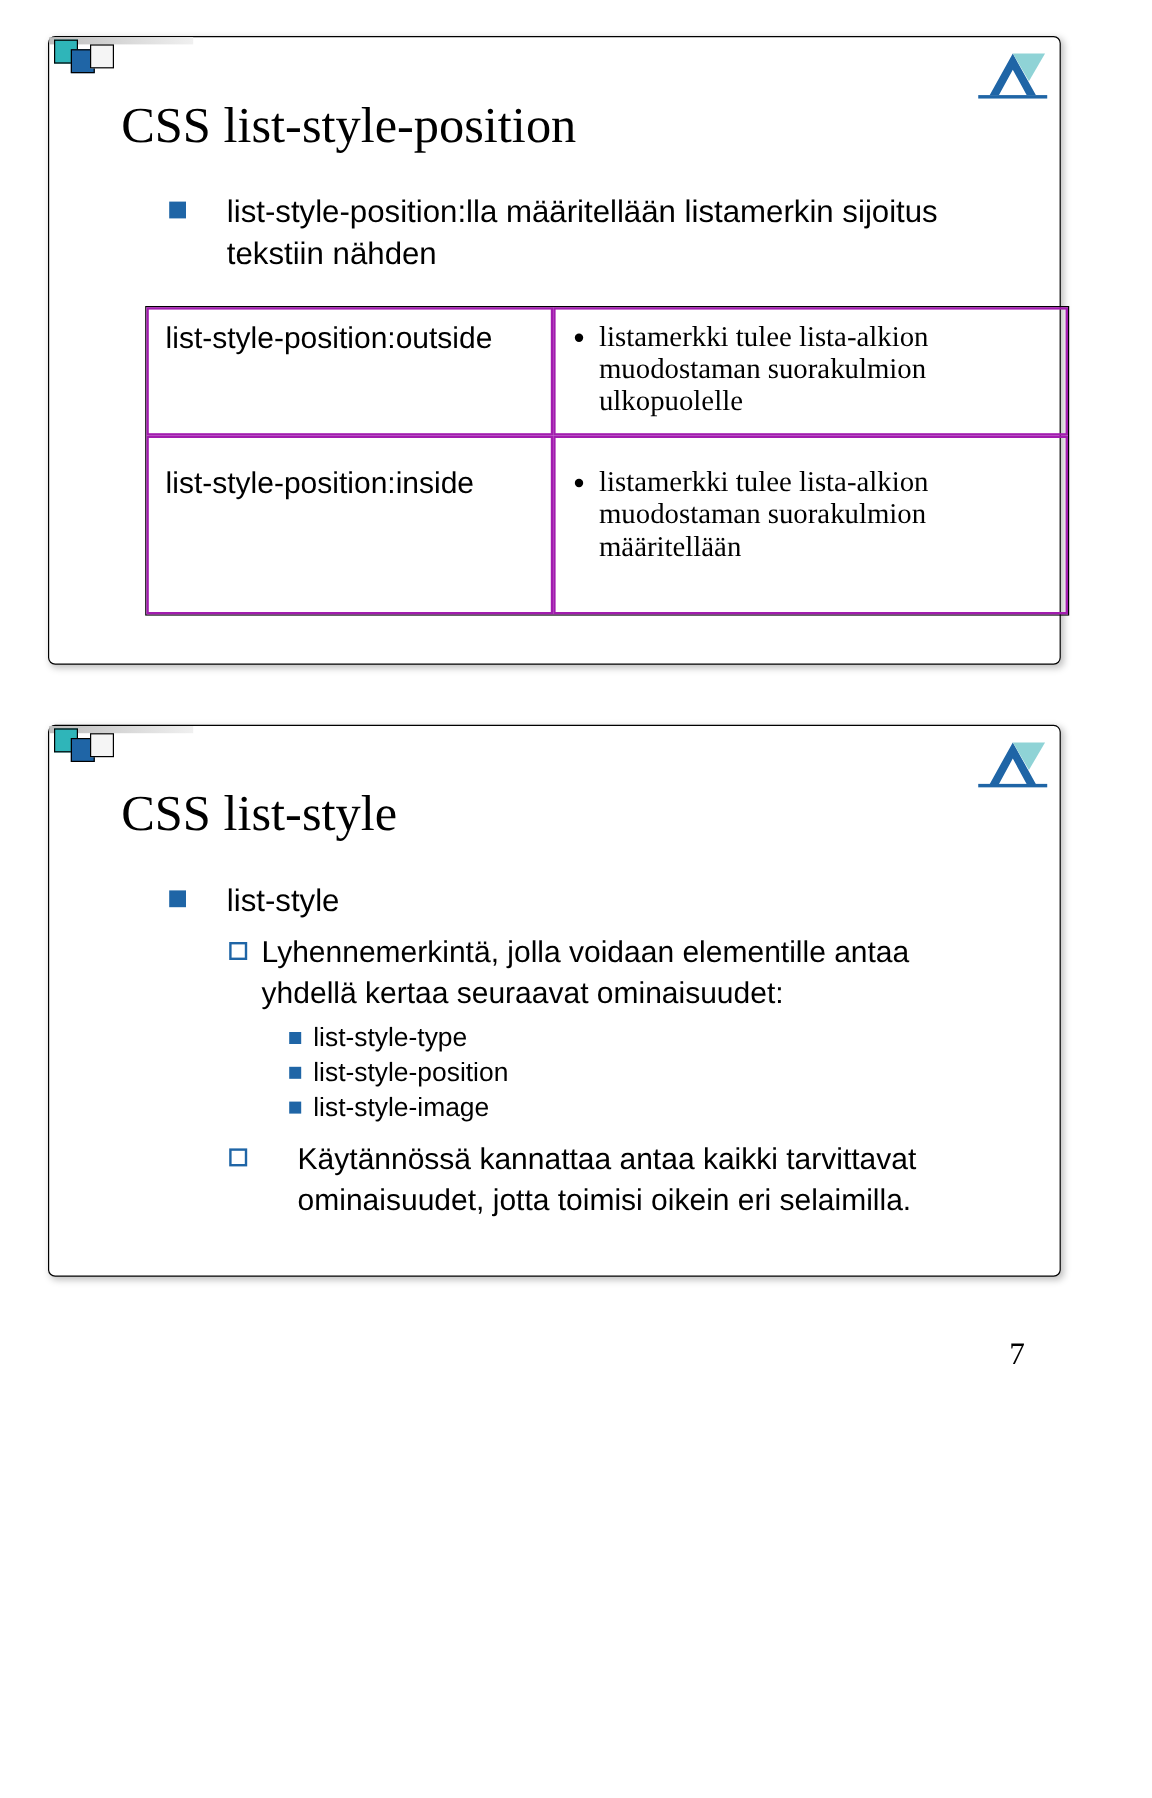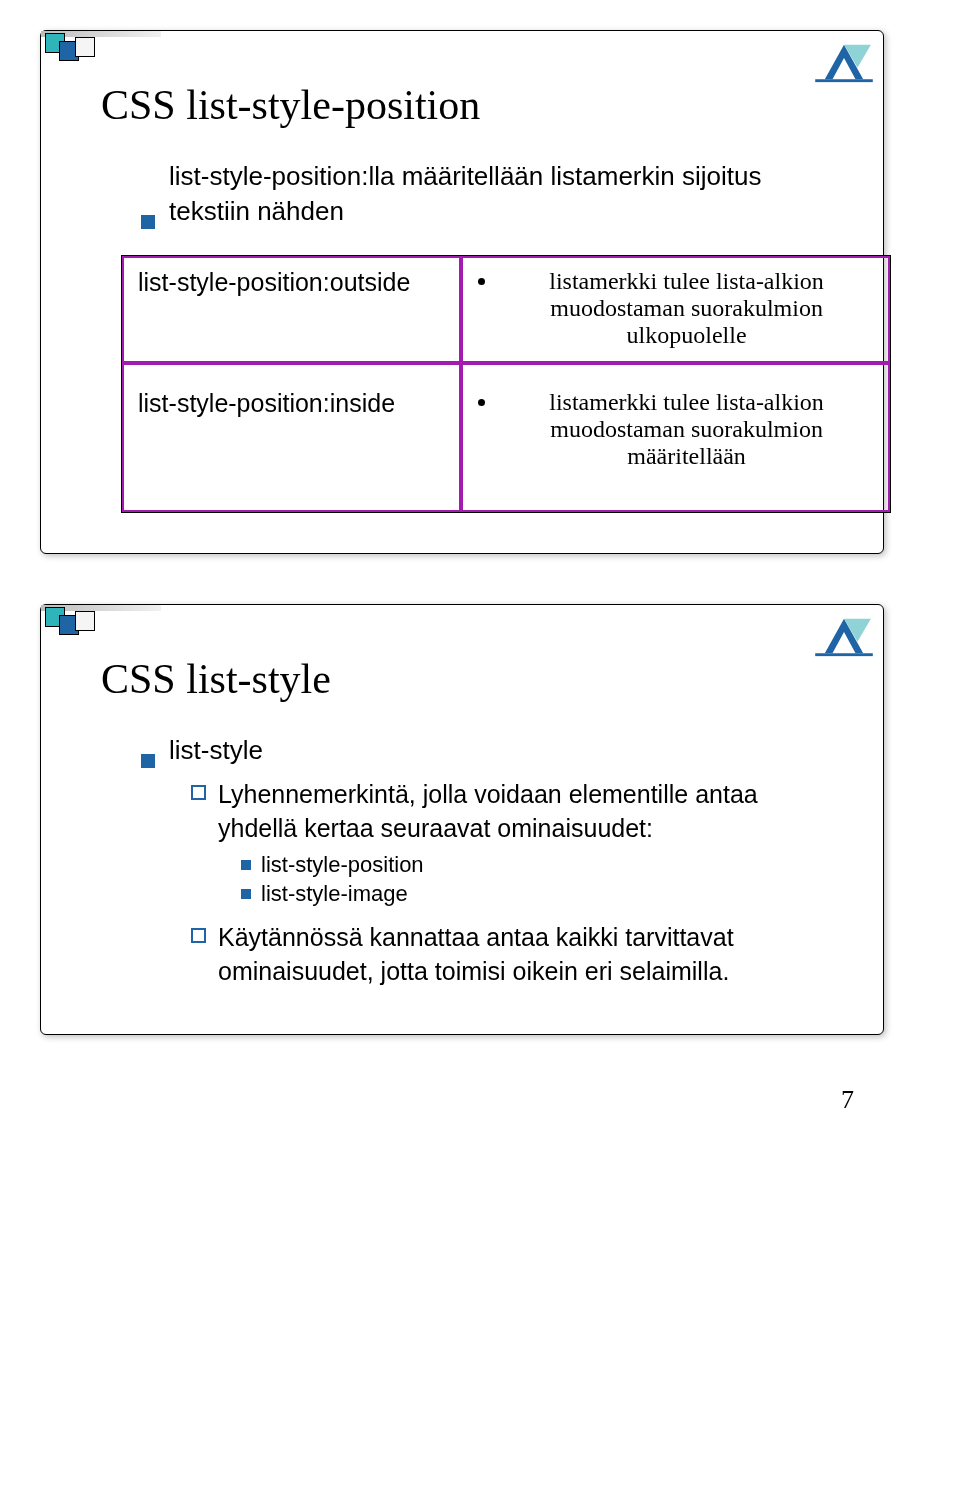--- a/index.html
+++ b/index.html
@@ -56,26 +56,27 @@
   .slide-title {
     font-family: "Times New Roman", Times, serif;
     font-size: 42px;
     font-weight: 400;
     color: #000;
     margin: 10px 0 30px 0;
   }
 
   .bullet-row {
     display: flex;
-    align-items: flex-end;
+    align-items: flex-start;
     margin: 24px 0 26px 40px;
     color: #000;
     font-family: Arial, sans-serif;
     font-size: 26px;
     line-height: 1.35;
+    gap: 20px;
   }
   .bullet-sq {
     width: 14px; height: 14px;
     background: #1f65a6;
     margin-top: 9px;
     margin-right: 14px;
     flex: none;
   }
 
   
@@ -95,21 +96,21 @@
   .ptable .lcell {
     width: 320px;
     font-size: 25px;
   }
   .ptable .rcell {
     width: 420px;
     font-family: "Times New Roman", Times, serif;
     font-size: 24px;
   }
   .ptable ul {
-    margin: 0; padding-left: 22px; text-align: center;
+    margin: 0; padding-left: 22px;
   }
   .ptable ul li::marker {
     color: #000;
   }
   .rcell .lead {
     display: block;
   }
   .row2 .lcell, .row2 .rcell { padding-top: 24px; padding-bottom: 40px; }
 
   
@@ -237,28 +238,32 @@
     </div>
 
     <div class="sub-row">
       <div class="sub-chk"></div>
       <div>Lyhennemerkintä, jolla voidaan elementille antaa yhdellä kertaa seuraavat ominaisuudet:</div>
     </div>
 
     <div class="deep-list">
       <div class="deep-row">
         <div class="deep-sq"></div>
+        <div>list-style-type</div>
+      </div>
+      <div class="deep-row">
+        <div class="deep-sq"></div>
         <div>list-style-position</div>
       </div>
       <div class="deep-row">
         <div class="deep-sq"></div>
         <div>list-style-image</div>
       </div>
     </div>
 
-    <div class="sub-row" style="margin-top:14px;">
+    <div class="sub-row" style="margin-top:14px;gap:30px;">
       <div class="sub-chk"></div>
       <div>Käytännössä kannattaa antaa kaikki tarvittavat ominaisuudet, jotta toimisi oikein eri selaimilla.</div>
     </div>
   </div>
 
   <div class="pgnum">7</div>
 </div>
 
 </body></html>

